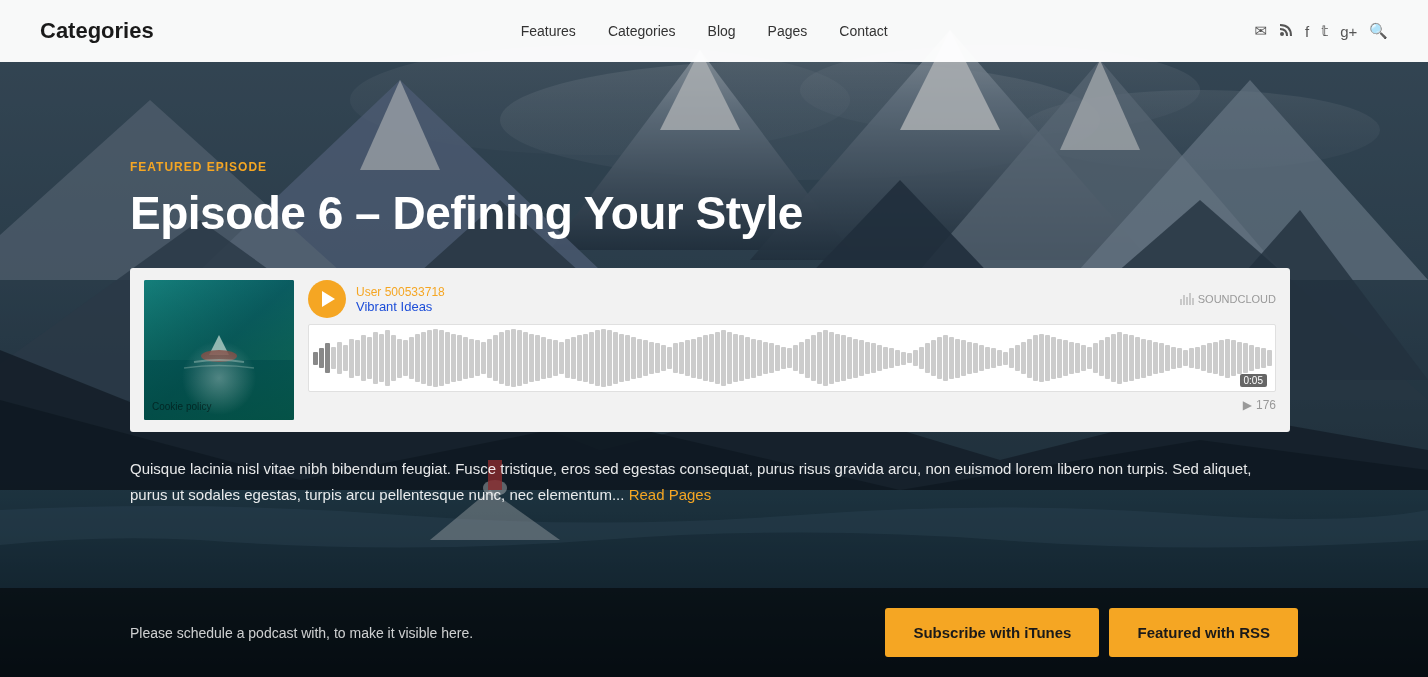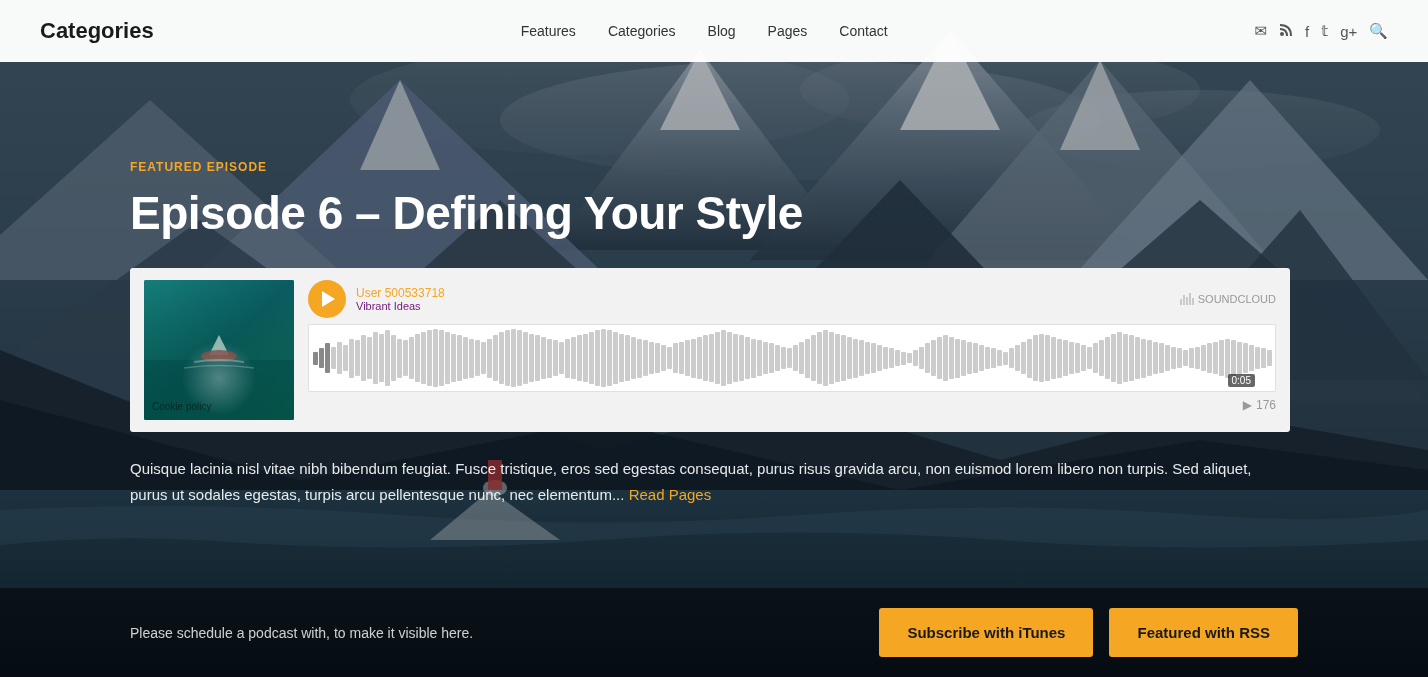--- a/index.html
+++ b/index.html
@@ -163,22 +163,22 @@
       display: flex;
       flex-direction: column;
     }
     .player-username {
       font-size: 12px;
       color: #f5a623;
       text-decoration: none;
       font-weight: 500;
     }
     .player-track {
-      font-size: 11px;
-      color: #701a75;
+      font-size: 13px;
+      color: #1d4ed8;
     }
     .soundcloud-logo {
       font-size: 11px;
       color: #999;
       display: flex;
       align-items: center;
       gap: 4px;
     }
     .sc-bars {
       display: flex;
@@ -213,21 +213,21 @@
       flex: 1;
       background: #ccc;
       border-radius: 1px;
       min-width: 2px;
     }
     .waveform-played {
       background: #888 !important;
     }
     .time-badge {
       position: absolute;
-      right: 20px;
+      right: 8px;
       bottom: 4px;
       background: rgba(0,0,0,0.6);
       color: #fff;
       font-size: 10px;
       padding: 1px 4px;
       border-radius: 2px;
     }
 
     .player-footer {
       display: flex;
@@ -281,21 +281,21 @@
       color: #f5a623;
       letter-spacing: 1.5px;
       text-transform: uppercase;
     }
     .next-time-text {
       font-size: 14px;
       color: rgba(255,255,255,0.8);
     }
     .subscribe-buttons {
       display: flex;
-      gap: 16px;
+      gap: 10px;
     }
     .subscribe-btn {
       padding: 16px 28px;
       font-size: 15px;
       font-weight: 700;
       color: #1a1a1a;
       background: #f5a623;
       border: none;
       border-radius: 3px;
       cursor: pointer;

